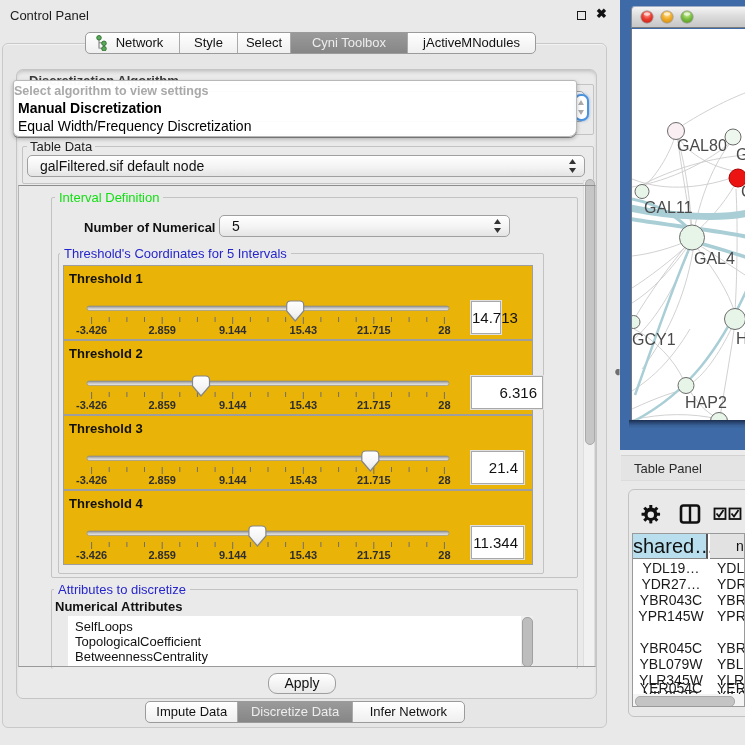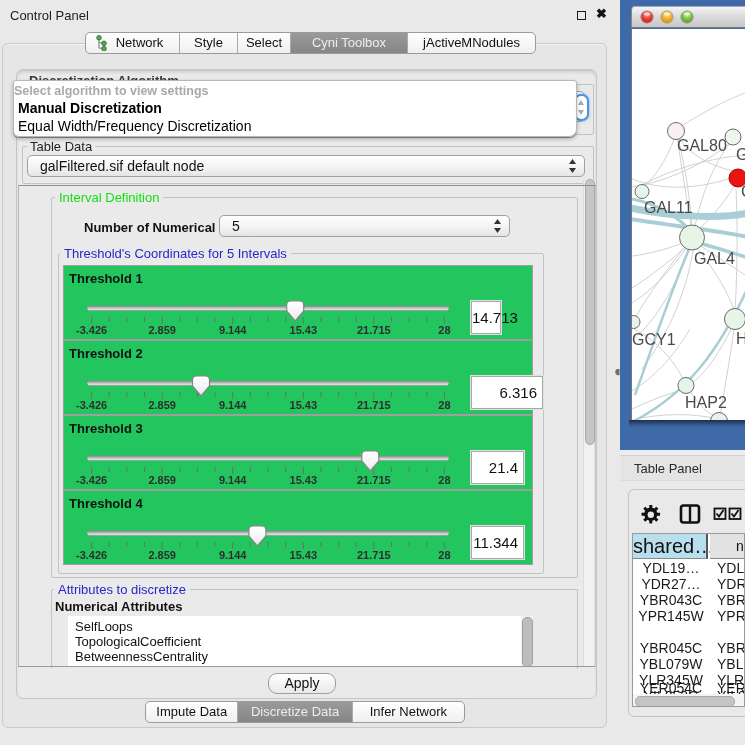--- a/index.html
+++ b/index.html
@@ -41,21 +41,21 @@
 #toptabs{left:85px;top:32px;width:451px;height:22px;}
 #bottabs{left:145px;top:701px;width:320px;height:22px;}
 
 .grp{position:absolute;border:1px solid #c3c3c3;border-radius:2px;}
 
 .combo{position:absolute;background:linear-gradient(#ffffff,#f2f2f2 60%,#e4e4e4);border:1px solid #a0a0a0;border-radius:5px;box-sizing:border-box;font-size:14px;color:#111;}
 .combo span{position:absolute;left:12px;top:2px;}
 .updn{position:absolute;right:7px;top:2px;width:9px;height:16px;}
 .tfield{position:absolute;background:#fff;border:1px solid #a8a8a8;box-shadow:0 0 0 1px #e0e0e0;font-size:15px;color:#111;text-align:right;box-sizing:border-box;}
 
-.tpan{position:absolute;left:63px;width:470px;height:75px;background:#22c55e;border:1px solid #9e9e9e;box-sizing:border-box;}
+.tpan{position:absolute;left:63px;width:470px;height:75px;background:#eab308;border:1px solid #9e9e9e;box-sizing:border-box;}
 .tpan b{position:absolute;left:5px;top:5px;font-size:13px;color:#111;}
 
 #vsb{left:583px;top:180px;width:12px;height:487px;background:#f1f1f1;border:1px solid #dedede;box-sizing:border-box;}
 #vsb div{position:absolute;left:1px;top:-2px;width:8px;height:264px;background:#c6c6c6;border:1px solid #a9a9a9;border-radius:5px;}
 
 #alist{left:68px;top:616px;width:453px;height:51px;background:#fff;font-size:13px;color:#111;overflow:hidden;padding-top:3px;box-sizing:border-box;}
 #alist div{padding-left:7px;height:15px;line-height:15px;}
 #alsb{left:521px;top:616px;width:12px;height:51px;background:#f0f0f0;}
 #alsb div{position:absolute;left:1px;top:1px;width:9px;height:48px;background:#bdbdbd;border:1px solid #a0a0a0;border-radius:5px;}
 #applybtn{left:268px;top:673px;width:68px;height:21px;background:linear-gradient(#ffffff,#e9e9e9);border:1px solid #9e9e9e;border-radius:9px;box-sizing:border-box;

